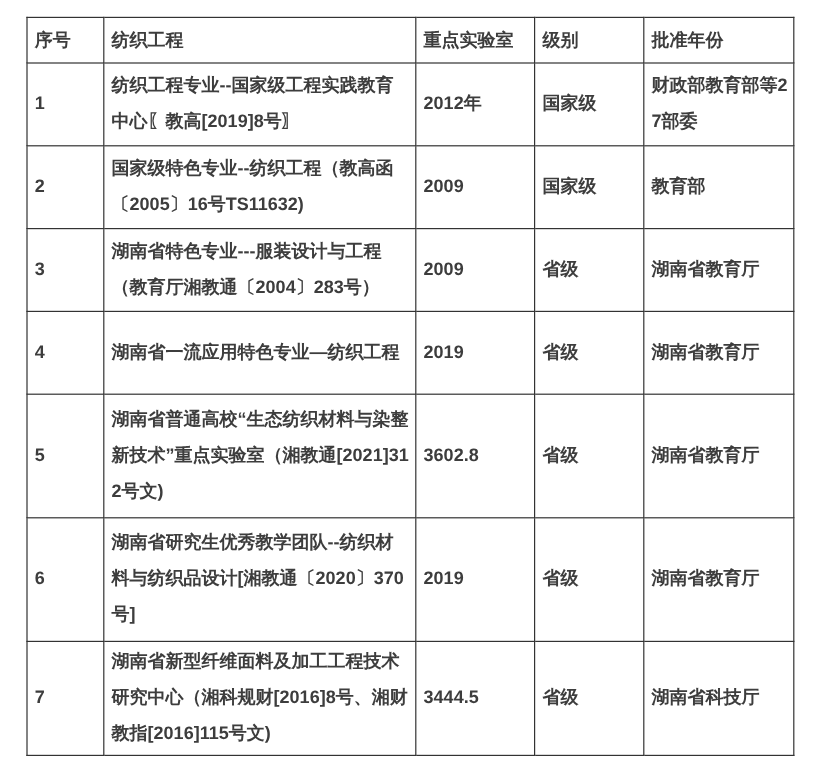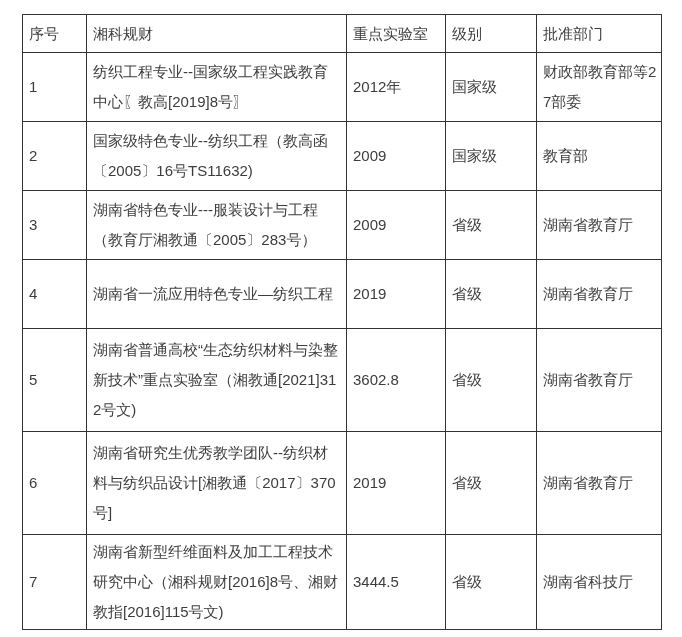--- a/index.html
+++ b/index.html
@@ -25,21 +25,21 @@
     table-layout: fixed;
     width: 639px;
     color: #3d3d3d;
     font-size: 15px;
   }
   table.platform-table th,
   table.platform-table td {
     border: 1px solid #333333;
     text-align: left;
     vertical-align: middle;
-    font-weight: normal;
+    font-weight: bold;
     padding: 2px 4px 2px 6px;
     line-height: 30px;
     word-break: break-all;
     overflow: hidden;
   }
   tr.header-row   { height: 38px; }
   tr.row-2line    { height: 69px; }
   tr.row-3line    { height: 103px; }
   tr.row-3line-sm { height: 95px; }
 </style>
@@ -52,65 +52,65 @@
       <colgroup>
         <col style="width:64px">
         <col style="width:260px">
         <col style="width:99px">
         <col style="width:91px">
         <col style="width:125px">
       </colgroup>
       <thead>
         <tr class="header-row">
           <th>序号</th>
-          <th>湘科规财</th>
+          <th>纺织工程</th>
           <th>重点实验室</th>
           <th>级别</th>
-          <th>批准部门</th>
+          <th>批准年份</th>
         </tr>
       </thead>
       <tbody>
         <tr class="row-2line">
           <td>1</td>
           <td>纺织工程专业--国家级工程实践教育中心〖教高[2019]8号〗</td>
           <td>2012年</td>
           <td>国家级</td>
           <td>财政部教育部等27部委</td>
         </tr>
         <tr class="row-2line">
           <td>2</td>
           <td>国家级特色专业--纺织工程（教高函〔2005〕16号TS11632)</td>
           <td>2009</td>
           <td>国家级</td>
           <td>教育部</td>
         </tr>
         <tr class="row-2line">
           <td>3</td>
-          <td>湖南省特色专业---服装设计与工程（教育厅湘教通〔2005〕283号）</td>
+          <td>湖南省特色专业---服装设计与工程（教育厅湘教通〔2004〕283号）</td>
           <td>2009</td>
           <td>省级</td>
           <td>湖南省教育厅</td>
         </tr>
         <tr class="row-2line">
           <td>4</td>
           <td>湖南省一流应用特色专业—纺织工程</td>
           <td>2019</td>
           <td>省级</td>
           <td>湖南省教育厅</td>
         </tr>
         <tr class="row-3line">
           <td>5</td>
           <td>湖南省普通高校“生态纺织材料与染整新技术”重点实验室（湘教通[2021]312号文)</td>
           <td>3602.8</td>
           <td>省级</td>
           <td>湖南省教育厅</td>
         </tr>
         <tr class="row-3line">
           <td>6</td>
-          <td>湖南省研究生优秀教学团队--纺织材料与纺织品设计[湘教通〔2017〕370 号]</td>
+          <td>湖南省研究生优秀教学团队--纺织材料与纺织品设计[湘教通〔2020〕370 号]</td>
           <td>2019</td>
           <td>省级</td>
           <td>湖南省教育厅</td>
         </tr>
         <tr class="row-3line-sm">
           <td>7</td>
           <td>湖南省新型纤维面料及加工工程技术研究中心（湘科规财[2016]8号、湘财教指[2016]115号文)</td>
           <td>3444.5</td>
           <td>省级</td>
           <td>湖南省科技厅</td>

